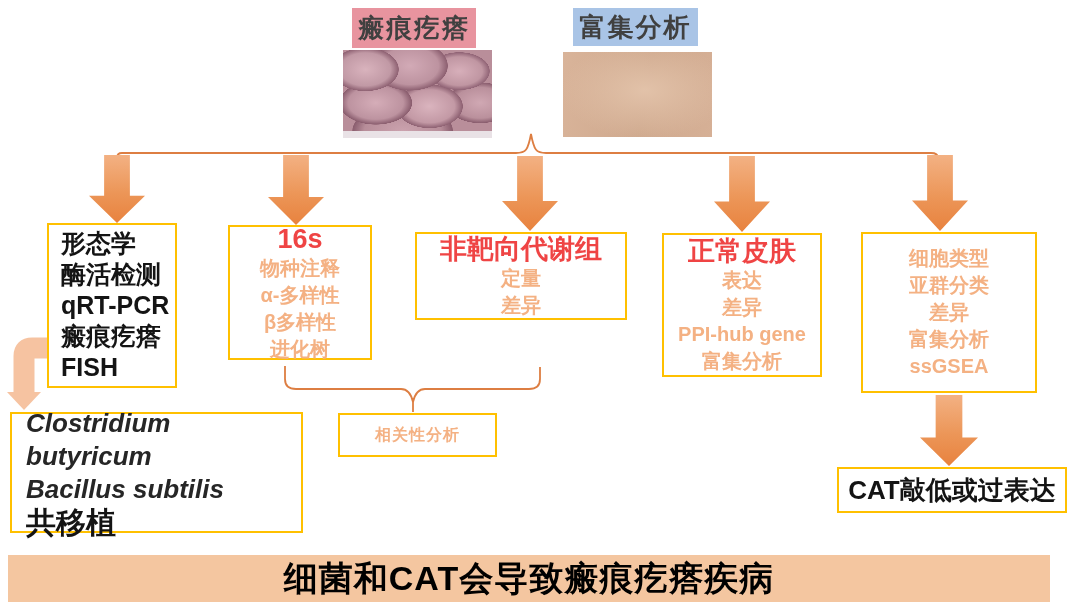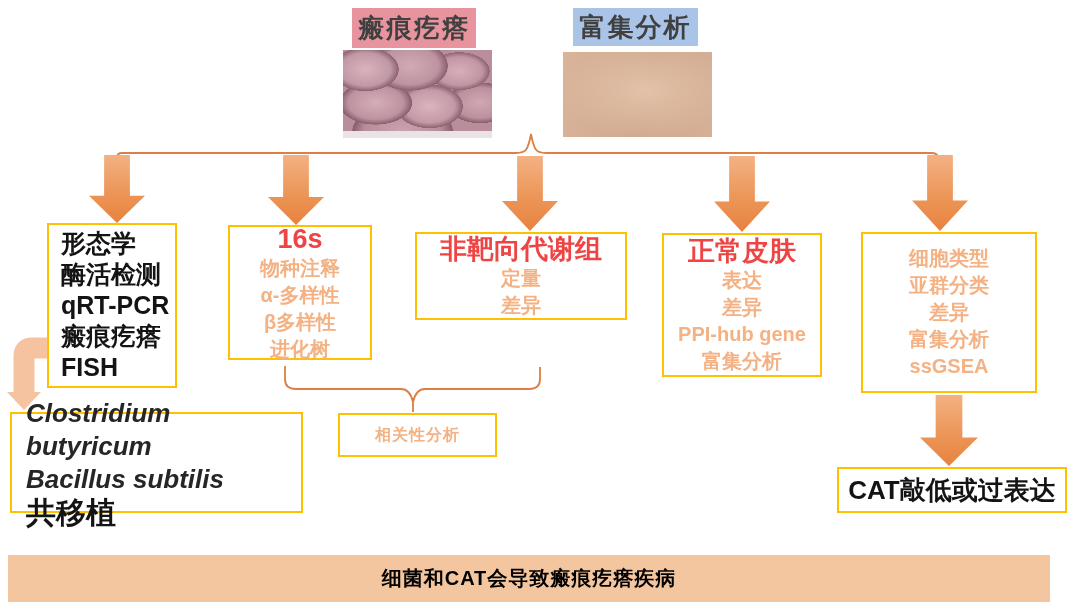--- a/index.html
+++ b/index.html
@@ -67,21 +67,21 @@
 
   
   .block-arrow{
     background:linear-gradient(to bottom,#F3B183 0%,#EC9658 55%,#E8823E 100%);
     clip-path:polygon(27% 0, 73% 0, 73% 60%, 100% 60%, 50% 100%, 0 60%, 27% 60%);
     filter:drop-shadow(0 2px 2px rgba(232,130,62,0.35));
   }
 
   .banner{
     background:#F4C6A0;display:flex;align-items:center;justify-content:center;
-    color:#000000;font-weight:bold;font-size:20px;letter-spacing:1px;
+    color:#000000;font-weight:bold;font-size:34px;letter-spacing:1px;
   }
 </style>
 </head>
 <body>
 
 <div class="canvas">
 
   <svg class="connectors">
 
     <path d="M117,170 L117,158 Q117,153 122,153 L516,153 C526,153 528,150 531,134 C534,150 536,153 546,153 L931,153 Q938,153 938,158 L938,170" fill="none" stroke="#DD7E42" stroke-width="1.8"></path>
@@ -137,21 +137,21 @@
   </div>
 
   <div class="abs abox" style="left:861px;top:232px;width:176px;height:161px;">
     <div class="item">细胞类型</div>
     <div class="item">亚群分类</div>
     <div class="item">差异</div>
     <div class="item">富集分析</div>
     <div class="item">ssGSEA</div>
   </div>
 
-  <div class="abs plain-box" style="left:10px;top:412px;width:293px;height:101px;padding-left:14px;">
+  <div class="abs plain-box" style="left:10px;top:412px;width:293px;height:121px;padding-left:14px;">
     <div class="latin">Clostridium butyricum</div>
     <div class="latin">Bacillus subtilis</div>
     <div class="cn-line">共移植</div>
   </div>
 
   <div class="abs corr-box" style="left:338px;top:413px;width:159px;height:44px;">相关性分析</div>
 
   <div class="abs cat-box" style="left:837px;top:467px;width:230px;height:46px;">CAT敲低或过表达</div>
 
   <div class="abs banner" style="left:8px;top:555px;width:1042px;height:47px;">细菌和CAT会导致瘢痕疙瘩疾病</div>

